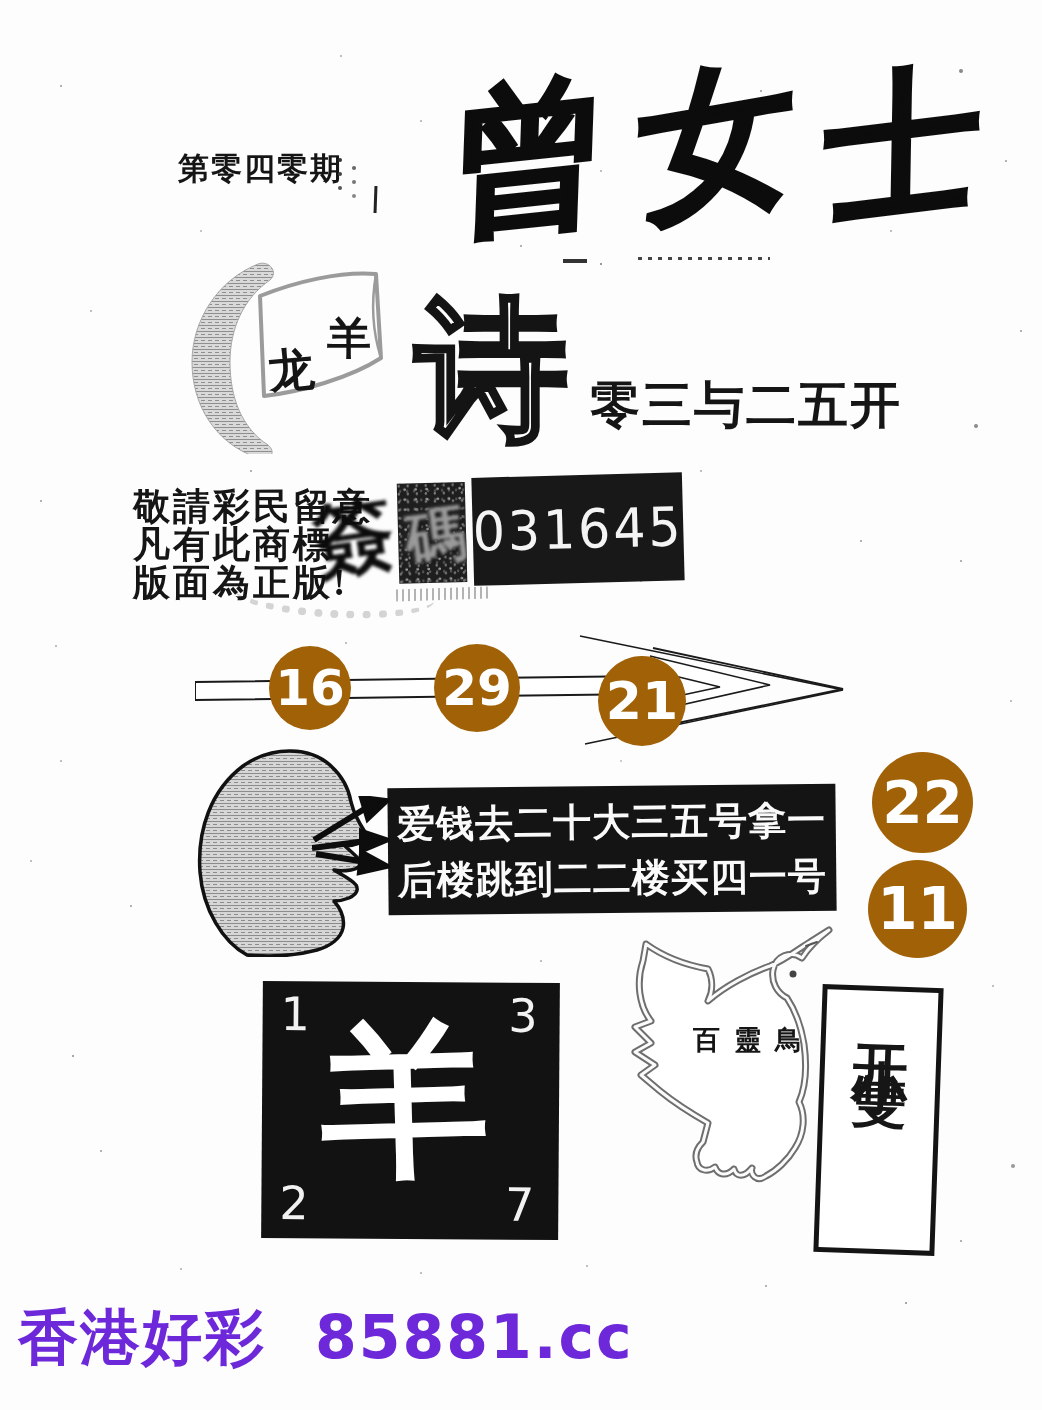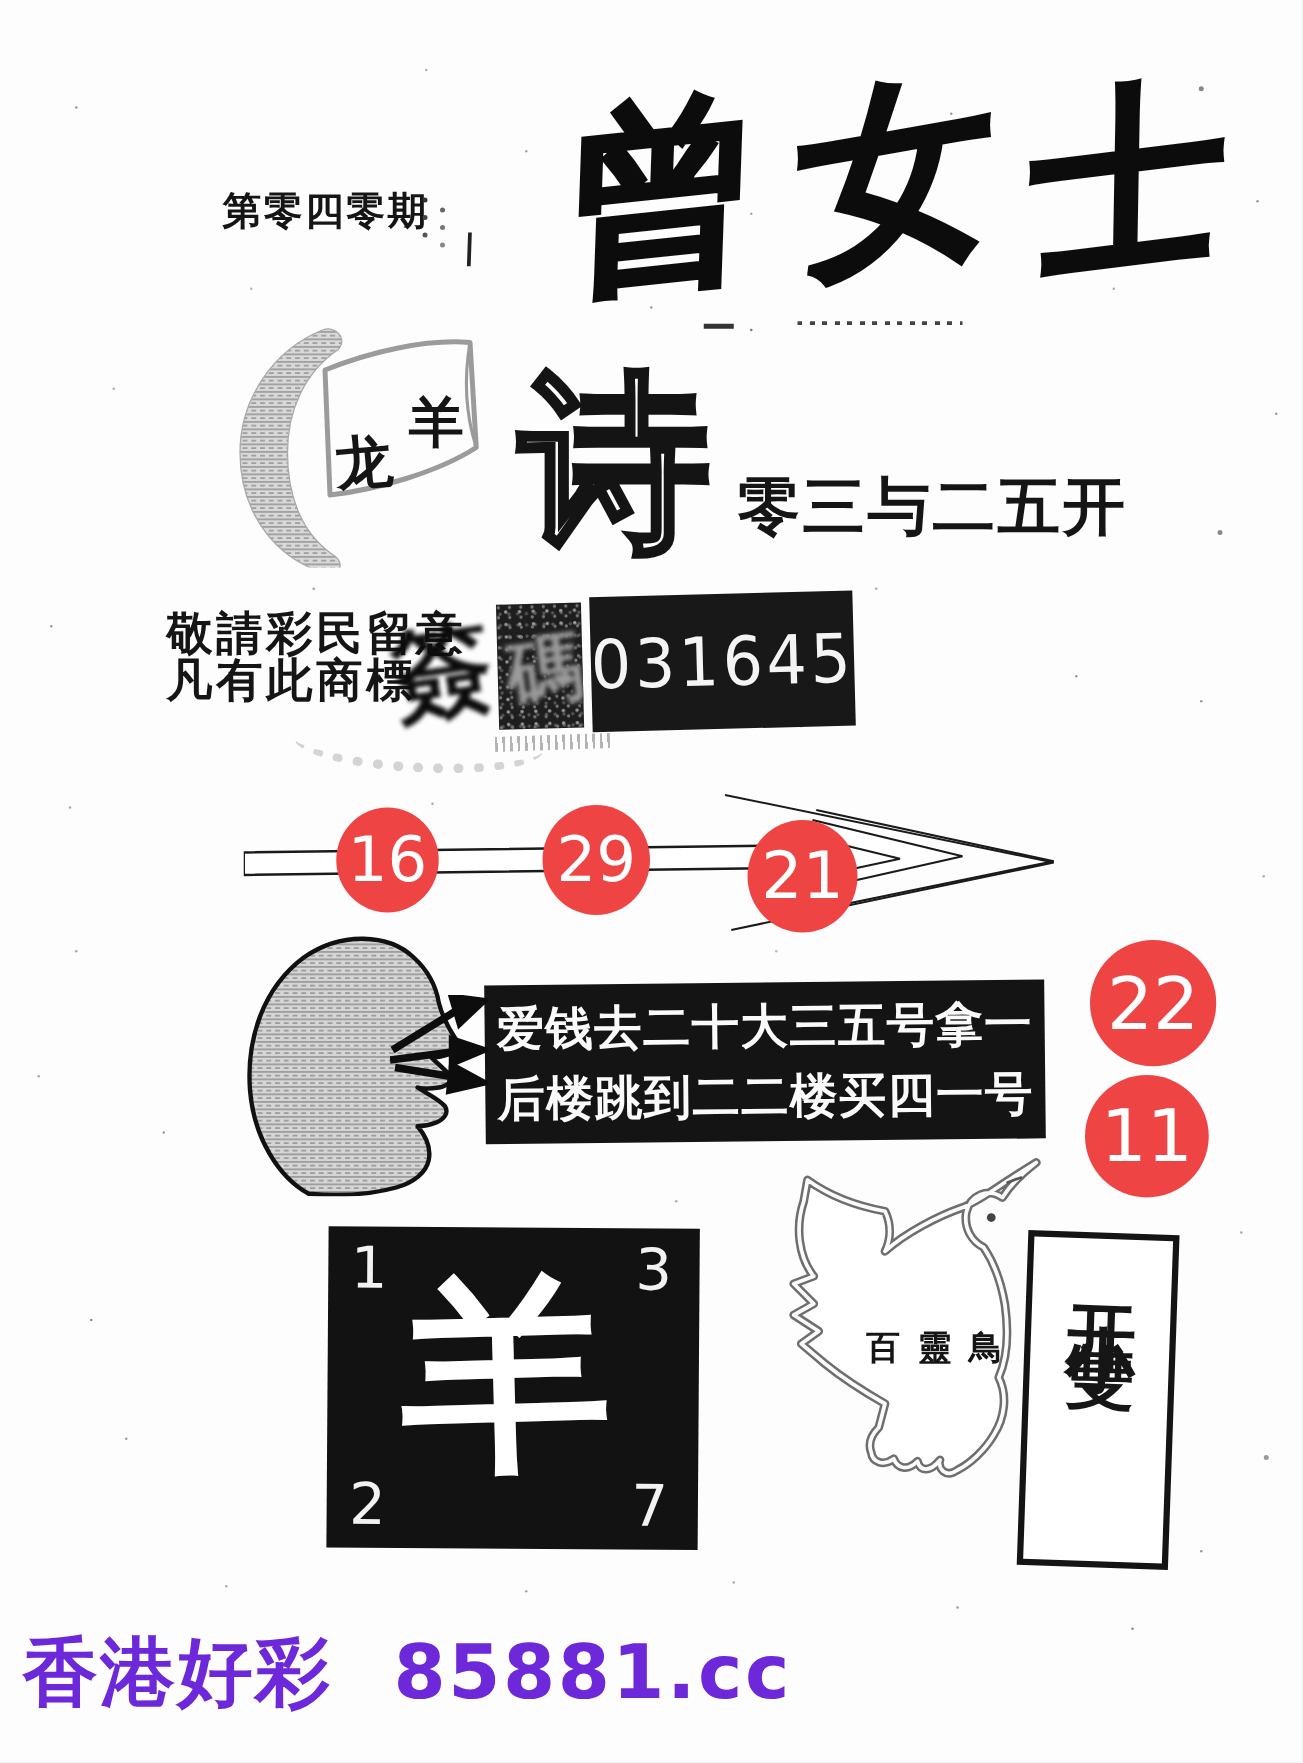--- a/index.html
+++ b/index.html
@@ -72,22 +72,22 @@
   .code-ghost{position:absolute;left:8px;top:14px;font-size:60px;color:#9a9a9a;font-weight:700;
     font-family:"Liberation Serif",serif;filter:blur(1.5px);transform:rotate(-6deg);
     text-shadow:2px 1px 0 #000,-2px -1px 0 #333;}
   .code-digits{flex:1;background:#181818;display:flex;align-items:center;justify-content:center;
     color:#f4f4f4;font-size:54px;letter-spacing:3px;transform:scaleX(.94);font-family:"DejaVu Sans",sans-serif;}
   .code-strip{position:absolute;left:396px;top:588px;width:92px;height:12px;opacity:.55;
     background:repeating-linear-gradient(90deg,#777 0 2px,transparent 2px 6px);transform:rotate(-2deg);}
 
   
   .arrow-svg{position:absolute;left:195px;top:632px;z-index:1;}
-  .ball{position:absolute;background:#ef4444;border-radius:50%;color:#fff;display:flex;align-items:center;
-    justify-content:center;font-weight:400;font-family:"DejaVu Sans",sans-serif;z-index:2;}
+  .ball{position:absolute;background:#a16207;border-radius:50%;color:#fff;display:flex;align-items:center;
+    justify-content:center;font-weight:700;font-family:"DejaVu Sans",sans-serif;z-index:2;}
   .b16{left:269px;top:646px;width:82px;height:84px;font-size:50px;}
   .b29{left:434px;top:644px;width:86px;height:88px;font-size:50px;}
   .b21{left:598px;top:656px;width:88px;height:90px;font-size:52px;}
   .b34{left:874px;top:634px;width:99px;height:100px;font-size:58px;}
   .b22{left:872px;top:752px;width:101px;height:101px;font-size:58px;}
   .b11{left:868px;top:860px;width:99px;height:98px;font-size:58px;}
 
   
   .head-svg{position:absolute;left:185px;top:742px;}
   .mouth-arrows{position:absolute;left:312px;top:796px;z-index:3;}
@@ -103,21 +103,21 @@
     transform:rotate(.4deg);}
   .z-animal{position:absolute;inset:0;display:flex;align-items:center;justify-content:center;
     color:#fff;font-size:168px;font-weight:700;font-family:"Liberation Serif",serif;
     transform:translate(-6px,-8px) rotate(-2deg);}
   .z-corner{position:absolute;color:#f2f2f2;font-size:46px;font-weight:400;font-family:"DejaVu Sans",sans-serif;}
   .z-tl{left:18px;top:6px;} .z-tr{right:22px;top:6px;} .z-bl{left:18px;bottom:8px;} .z-br{right:24px;bottom:8px;}
 
   
   .bird-svg{position:absolute;left:610px;top:916px;}
   .bird-label{position:absolute;left:693px;top:1022px;font-size:27px;font-weight:700;letter-spacing:14px;
-    font-family:"Liberation Serif",serif;white-space:nowrap;z-index:3;margin-top:38px;}
+    font-family:"Liberation Serif",serif;white-space:nowrap;z-index:3;}
 
   
   .verdict{position:absolute;left:818px;top:986px;width:111px;height:258px;border:5px solid #141414;
     background:#fff;transform:rotate(2deg);display:flex;align-items:flex-start;justify-content:center;z-index:4;}
   .verdict span{writing-mode:vertical-rl;text-orientation:upright;font-size:56px;font-weight:700;
     font-family:"Liberation Serif",serif;letter-spacing:14px;padding-top:10px;color:#161616;}
 
   
   .watermark{position:absolute;left:18px;top:1298px;font-size:60px;font-weight:700;letter-spacing:2px;
     word-spacing:26px;color:#6d28d9;font-family:"DejaVu Sans",sans-serif;white-space:nowrap;}
@@ -156,20 +156,21 @@
   </svg>
 
   <div class="poem-label">诗</div>
 
   <div class="dash1"></div>
   <div class="dotrow"></div>
   <div class="poem-line pl2">零三与二五开</div>
 
   <div class="notice-line nl1">敬請彩民留意</div>
   <div class="notice-line nl2">凡有此商標</div>
+  <div class="notice-line nl3">版面為正版!</div>
   <div class="stamp">簽</div>
 
   <div class="code-box">
     <div class="code-noise">
       <span class="code-ghost">碼</span>
     </div>
     <div class="code-digits">031645</div>
   </div>
   <div class="code-strip"></div>
 

